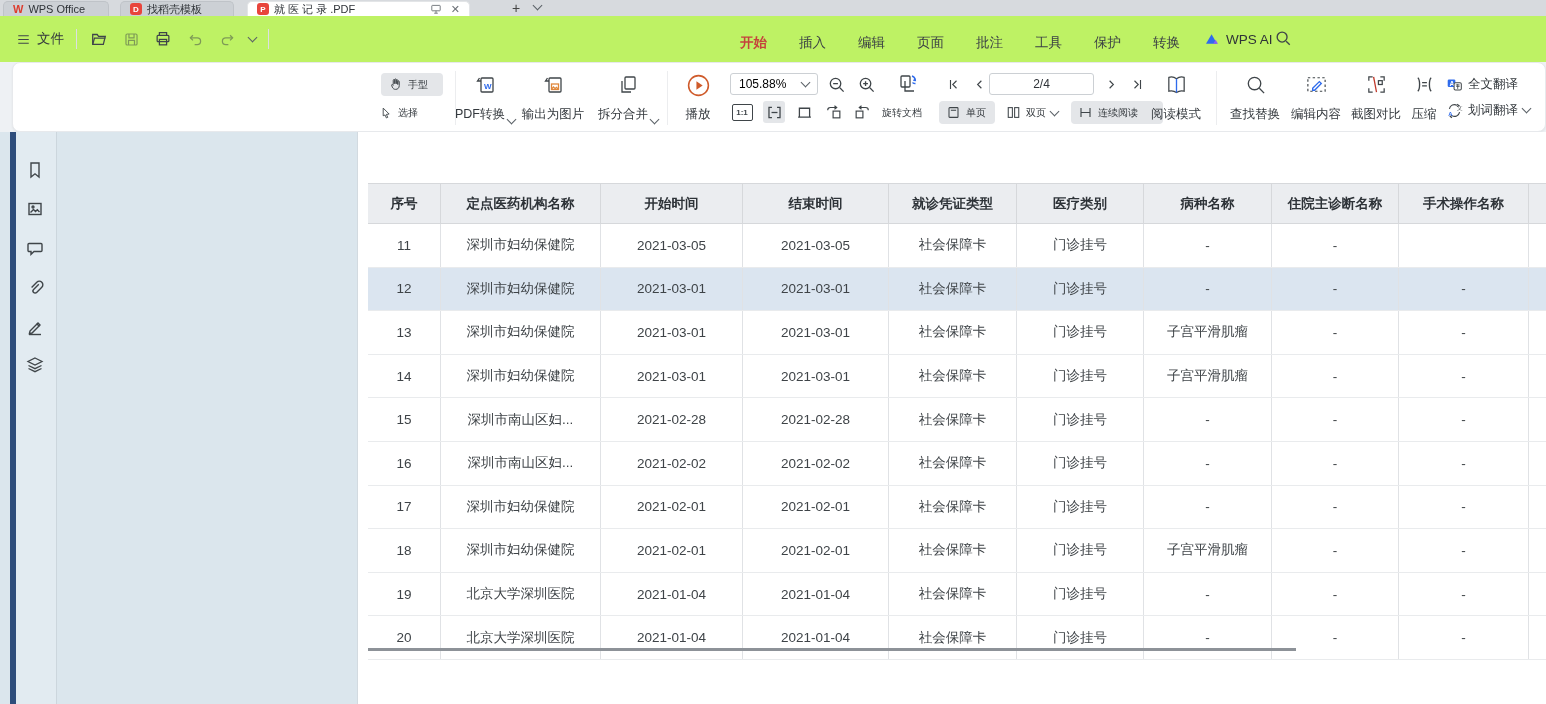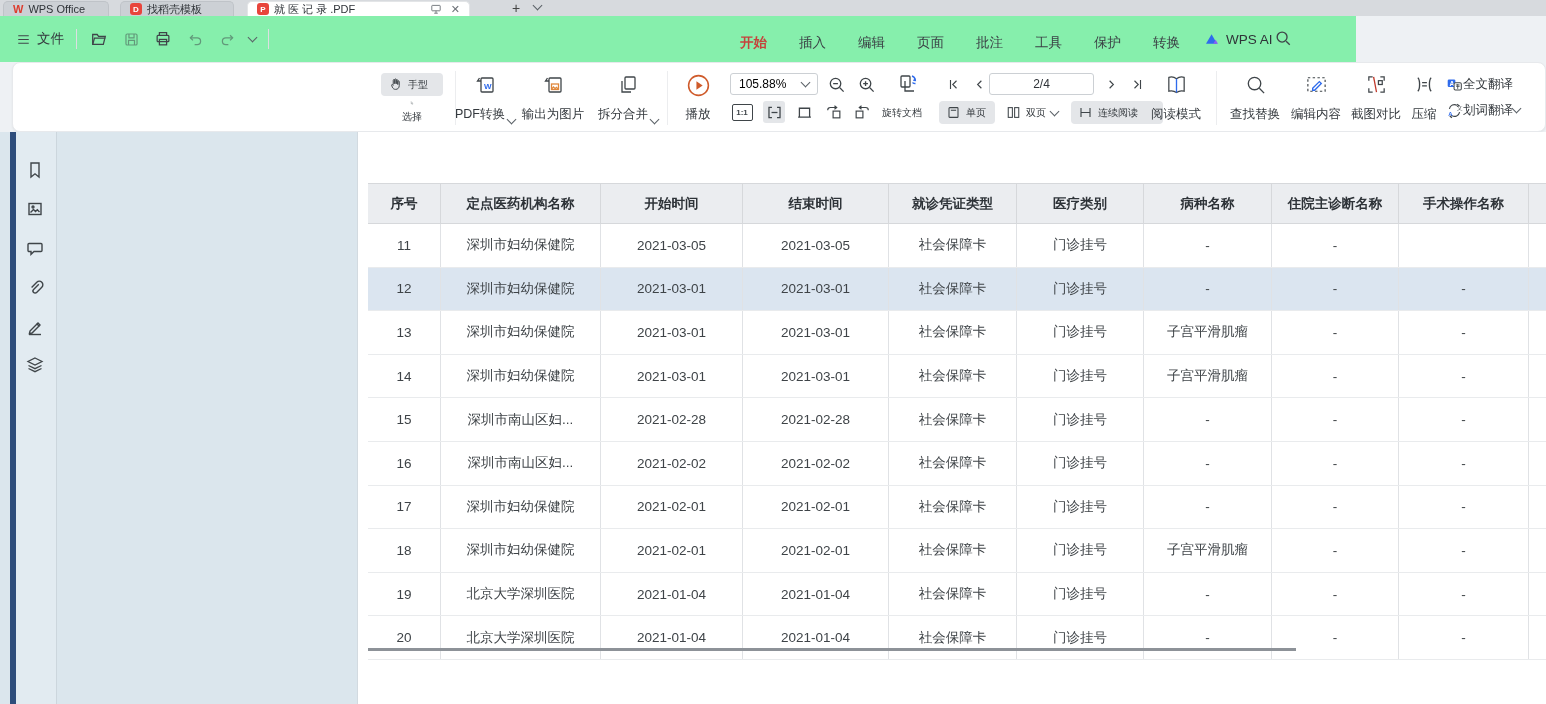--- a/index.html
+++ b/index.html
@@ -16,21 +16,21 @@
        border:1px solid #bfc3c8;border-bottom:none;border-radius:5px 5px 0 0;box-sizing:border-box;}
   .tab.active{background:#ffffff;border-color:#e3e5e7;}
   .tab .sq{width:12px;height:12px;border-radius:3px;display:flex;align-items:center;justify-content:center;
        color:#fff;font-size:8px;font-weight:bold;flex:0 0 auto;}
   .wpsw{color:#dd3b2d;font-weight:bold;font-size:11px;}
   .tabx{margin-left:4px;color:#6b7076;font-size:11px;cursor:default;}
   .tabplus{position:absolute;left:512px;top:0px;font-size:14px;color:#444;}
   .tabchev{position:absolute;left:534px;top:5px;}
 
   
-  .menubar{position:absolute;left:0;top:16px;width:1356px;height:46px;background:#86efac;}
+  .menubar{position:absolute;left:0;top:16px;width:1546px;height:46px;background:#bef264;}
   .mleft{position:absolute;left:16px;top:0;height:46px;display:flex;align-items:center;gap:12px;}
   .filebtn{display:flex;align-items:center;gap:6px;font-size:13.5px;color:#33383d;}
   .vline{width:1px;height:20px;background:#dcdfe2;}
   .qi{width:20px;height:20px;display:flex;align-items:center;justify-content:center;}
   .dim{opacity:.5;}
   .menus{position:absolute;left:740px;top:4px;height:46px;display:flex;align-items:center;gap:32px;font-size:13.5px;}
   .mitem{position:relative;height:46px;display:flex;align-items:center;color:#3a3f44;}
   .mitem.active{color:#c5433c;font-weight:bold;}
   .mitem.active::after{content:"";position:absolute;left:50%;transform:translateX(-50%);
       bottom:1px;width:30px;height:3px;background:#c5433c;}
@@ -50,21 +50,21 @@
   .vbtn .lbl{display:flex;align-items:flex-end;gap:3px;white-space:nowrap;}
   .zoombox{position:absolute;left:717px;top:10px;width:88px;height:22px;border:1px solid #ccd0d4;
       border-radius:3px;display:flex;align-items:center;justify-content:space-between;
       padding:0 8px;font-size:12px;box-sizing:border-box;color:#000000;}
   .tico{position:absolute;width:22px;height:22px;display:flex;align-items:center;justify-content:center;border-radius:3px;}
   .pagebox{position:absolute;left:976px;top:10px;width:105px;height:22px;border:1px solid #ccd0d4;border-radius:3px;
       display:flex;align-items:center;justify-content:center;font-size:12px;box-sizing:border-box;color:#2f3338;}
   .box11{width:19px;height:15px;border:1.2px solid #3f4549;border-radius:2px;font-size:8px;
       display:flex;align-items:center;justify-content:center;color:#3f4549;font-weight:bold;}
   .twoline{position:absolute;left:1433px;top:8px;width:96px;font-size:12.5px;color:#33383d;}
-  .twoline .row{height:26px;display:flex;align-items:center;white-space:nowrap;}
+  .twoline .row{height:26px;display:flex;align-items:center;gap:5px;white-space:nowrap;}
 
   
   .content{position:absolute;left:0;top:132px;width:1546px;height:572px;background:#dbe6ed;}
   .navy{position:absolute;left:10px;top:0;width:6px;height:572px;background:#2e4d7b;}
   .iconcol{position:absolute;left:16px;top:0;width:41px;height:572px;background:#e2ebf1;
       border-right:1px solid #ccd6dd;box-sizing:border-box;}
   .sicon{position:absolute;left:9px;width:20px;height:20px;}
   .doc{position:absolute;left:357px;top:0;width:1189px;height:572px;background:#ffffff;
       border-left:1px solid #d2dae0;box-sizing:border-box;overflow:hidden;}
 
@@ -215,21 +215,21 @@
   <div class="toolcard">
 
     <div class="hbtn selbg" style="left:368px;top:10px;width:62px;">
       <svg class="i" width="15" height="15" viewBox="0 0 20 20">
           <g fill="none" stroke="#3f4549" stroke-width="1.3">
             <path d="M7 10V4.4a1 1 0 012 0V9M9 9V3.6a1 1 0 012 0V9M11 9V4.6a1 1 0 012 0V10M13 10V6.2a1 1 0 012 0v5.3c0 3-2 5-4.8 5-2.2 0-3.5-1-4.4-3l-1-2.3c-.4-1 .9-1.7 1.6-.9L7 11.6"></path>
           </g>
         </svg>
       <span>手型</span>
     </div>
-    <div class="hbtn" style="left:368px;top:38px;width:62px;flex-direction:column;">
+    <div class="hbtn" style="left:359px;top:38px;width:62px;">
       <svg class="i" width="14" height="14" viewBox="0 0 20 20">
           <path d="M6 3l8.5 8.5-4 .5 2 4.2-1.9.9-2-4.3L6 14z" fill="none" stroke="#3f4549" stroke-width="1.3"></path>
         </svg>
       <span>选择</span>
     </div>
 
     <div class="vdiv" style="left:442px;"></div>
 
     <div class="vbtn" style="left:435px;">
       <svg class="i" width="24" height="24" viewBox="0 0 24 24">

